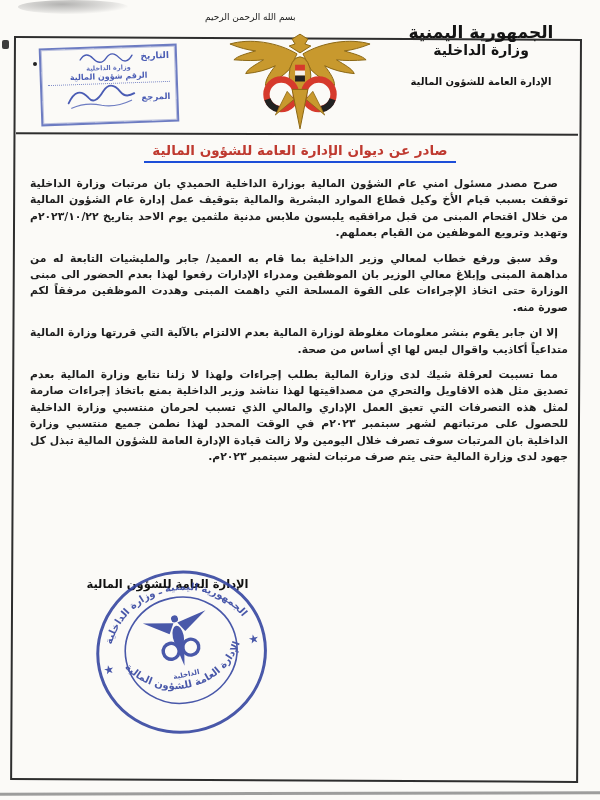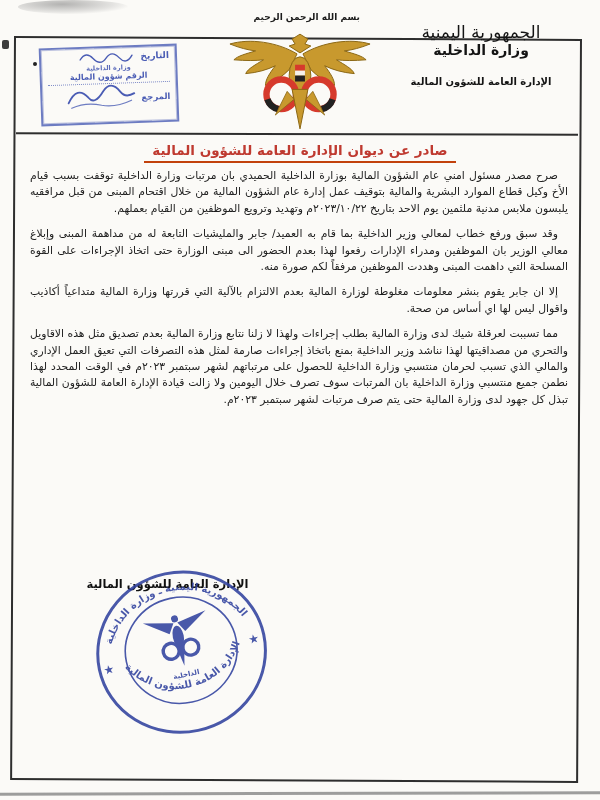--- a/index.html
+++ b/index.html
@@ -18,35 +18,35 @@
   
   .stamp-box{position:absolute;left:40px;top:46px;width:138px;height:78px;border:2px solid rgba(74,92,180,.8);box-shadow:inset 0 0 0 1px rgba(74,92,180,.35);transform:rotate(-2deg);direction:rtl;text-align:right;color:#4a5cb4;padding:3px 6px;box-sizing:border-box;}
   .stamp-box .l1{font-size:9px;font-weight:bold;display:flex;align-items:center;gap:4px;justify-content:flex-start;}
   .stamp-box .l2{font-size:6.5px;text-align:center;margin-top:1px;font-weight:bold;opacity:.9;}
   .stamp-box .l3{font-size:8px;font-weight:bold;text-align:center;border-bottom:1px dotted rgba(74,92,180,.7);padding-bottom:2px;}
   .stamp-box .l4{font-size:8.5px;font-weight:bold;display:flex;align-items:center;gap:4px;margin-top:2px;}
   .box-bullet{position:absolute;left:33px;top:62px;width:4px;height:4px;background:#222;border-radius:50%;}
   .scribble{overflow:visible;}
 
   
-  .bismillah{position:absolute;left:205px;top:12px;width:155px;text-align:right;font-size:9px;font-weight:bold;color:#1b1b1b;letter-spacing:1px;}
+  .bismillah{position:absolute;left:205px;top:12px;width:155px;text-align:left;font-size:9px;font-weight:normal;color:#1b1b1b;letter-spacing:1px;}
   .emblem{position:absolute;left:226px;top:30px;}
 
   
   .right-block{position:absolute;left:388px;top:22px;width:186px;text-align:center;direction:rtl;color:#141414;}
-  .right-block .republic{font-size:17px;font-weight:normal;letter-spacing:.5px;}
+  .right-block .republic{font-size:17px;font-weight:bold;letter-spacing:.5px;}
   .right-block .ministry{font-size:14px;font-weight:bold;margin-top:0px;}
   .right-block .department{font-size:10px;font-weight:bold;margin-top:18px;}
 
   
   .doc-title{position:absolute;left:0;top:140px;width:600px;text-align:center;direction:rtl;}
-  .doc-title span{display:inline-block;color:#bf3a30;font-weight:bold;font-size:13.5px;border-bottom:2px solid #c2410c;padding:0 8px 3px 8px;letter-spacing:.5px;}
+  .doc-title span{display:inline-block;color:#bf3a30;font-weight:bold;font-size:13.5px;border-bottom:2px solid #1d4ed8;padding:0 8px 3px 8px;letter-spacing:.5px;}
 
   
-  .body-text{position:absolute;left:30px;top:168px;width:538px;direction:rtl;text-align:justify;color:#1d1d1d;font-size:10.8px;font-weight:normal;line-height:16.4px;}
+  .body-text{position:absolute;left:30px;top:176px;width:538px;direction:rtl;text-align:justify;color:#1d1d1d;font-size:10.8px;font-weight:bold;line-height:16.4px;}
   .body-text p{margin:0 0 9px 0;text-indent:10px;}
 
   
   .signature{position:absolute;left:50px;top:577px;width:235px;text-align:center;direction:rtl;font-size:11.5px;font-weight:bold;color:#101010;z-index:1;}
   .seal{position:absolute;left:90px;top:564px;z-index:2;opacity:.88;transform:rotate(-12deg);}
 </style>
 </head>
 <body>
 
 <div class="page">

